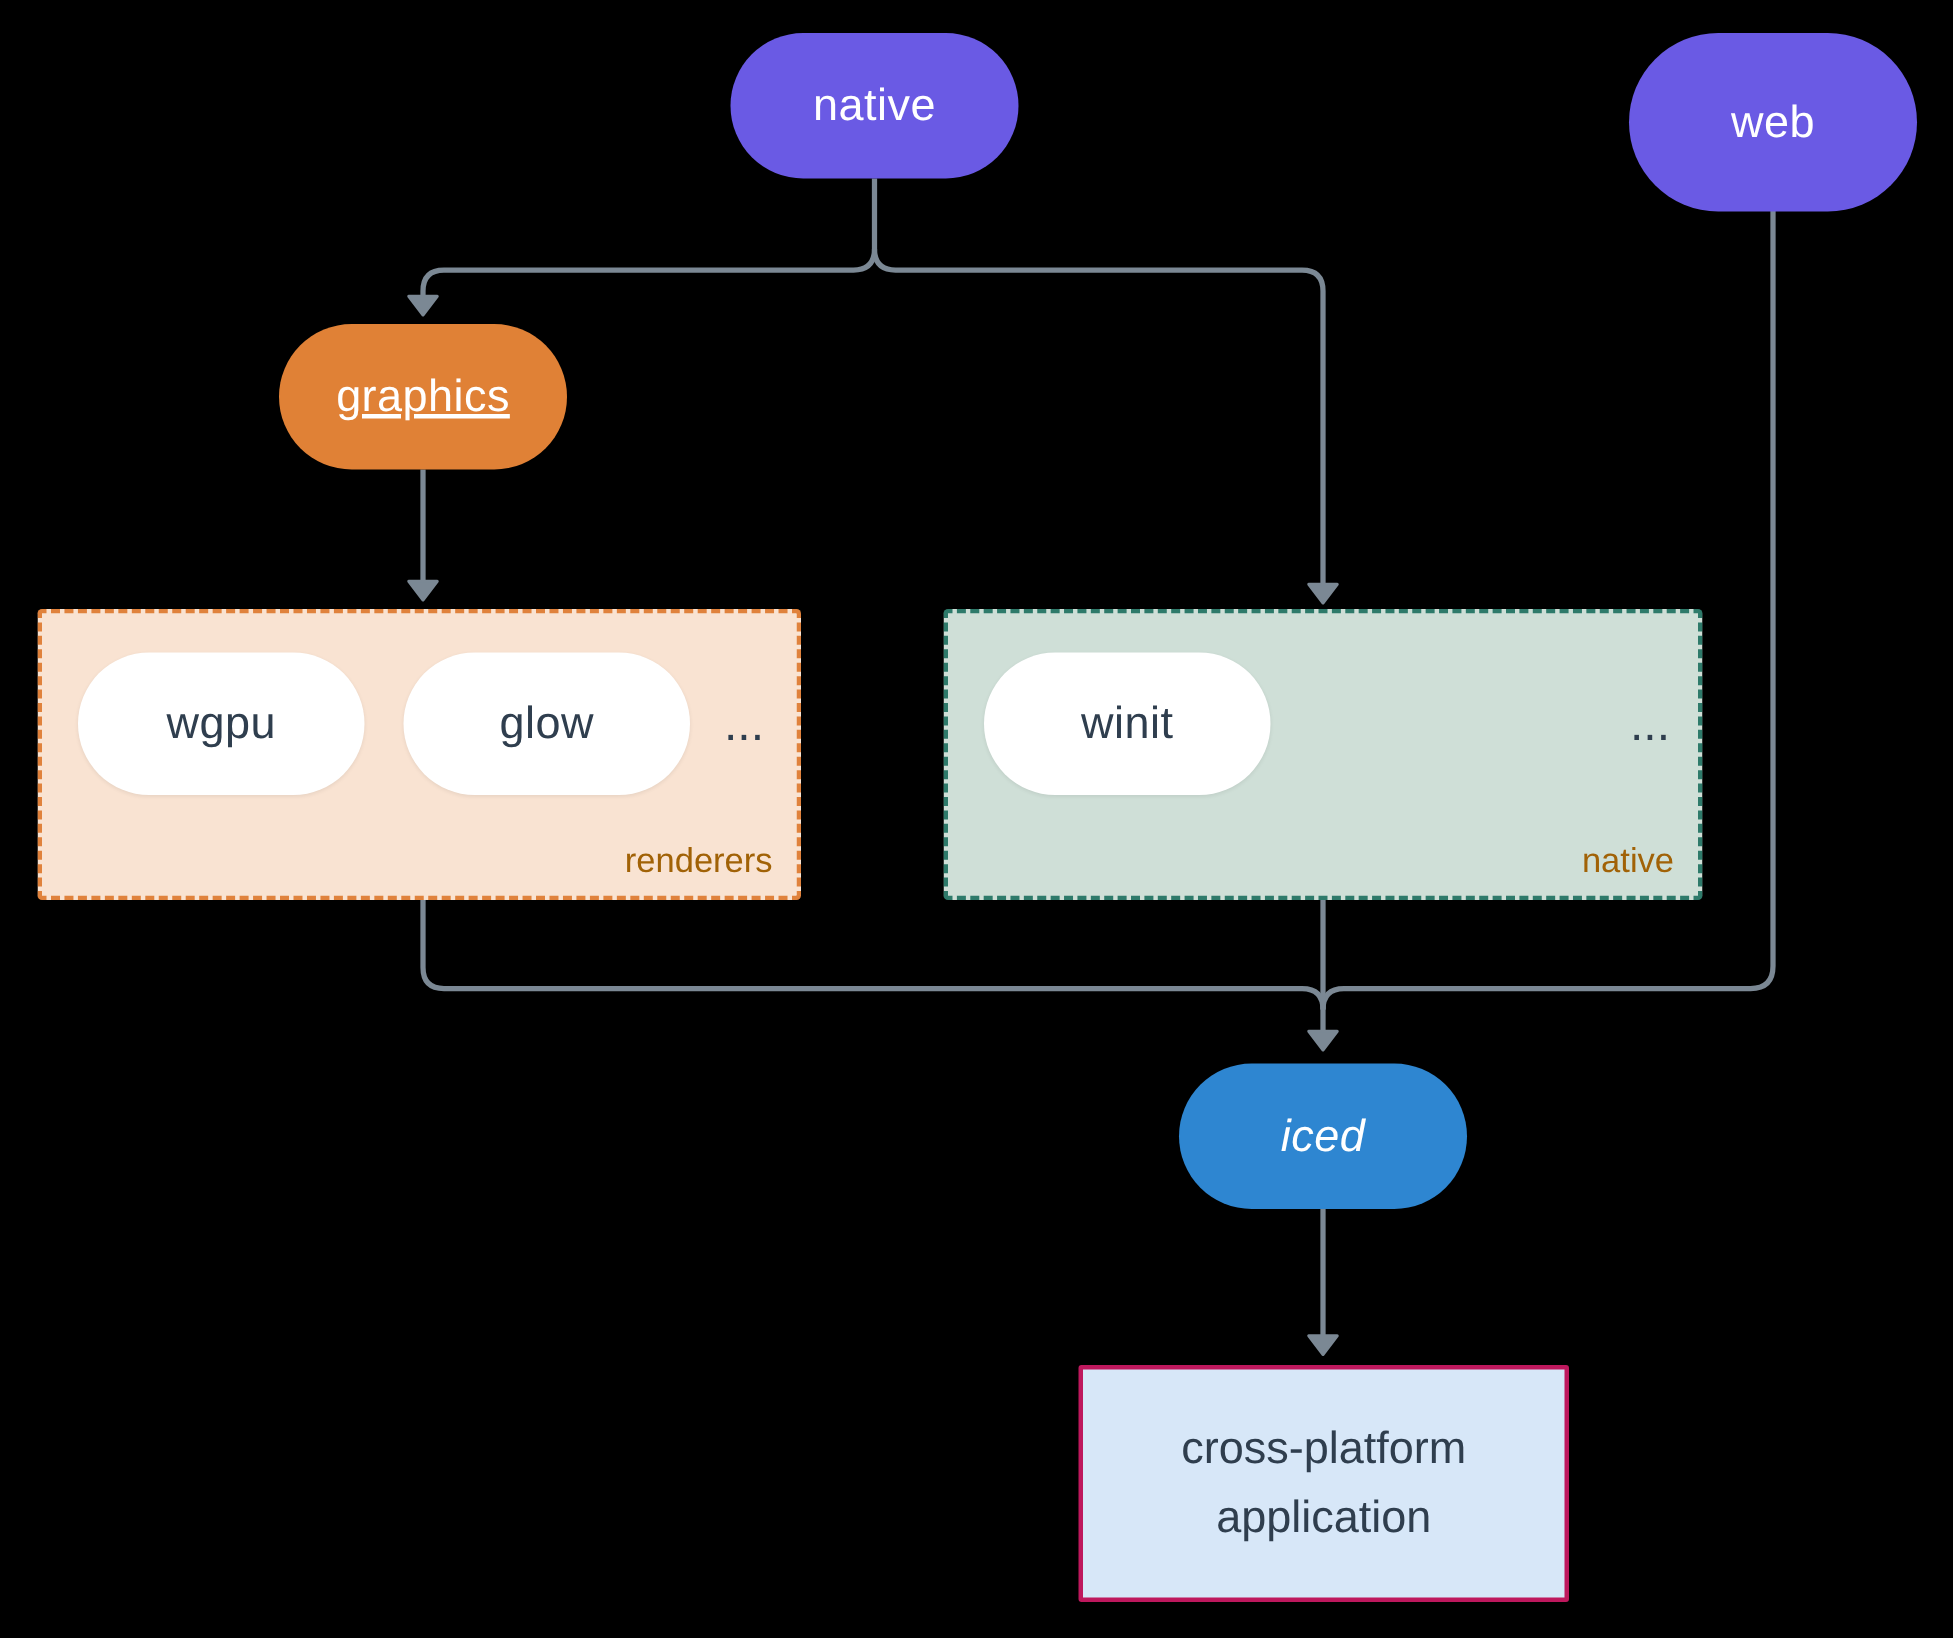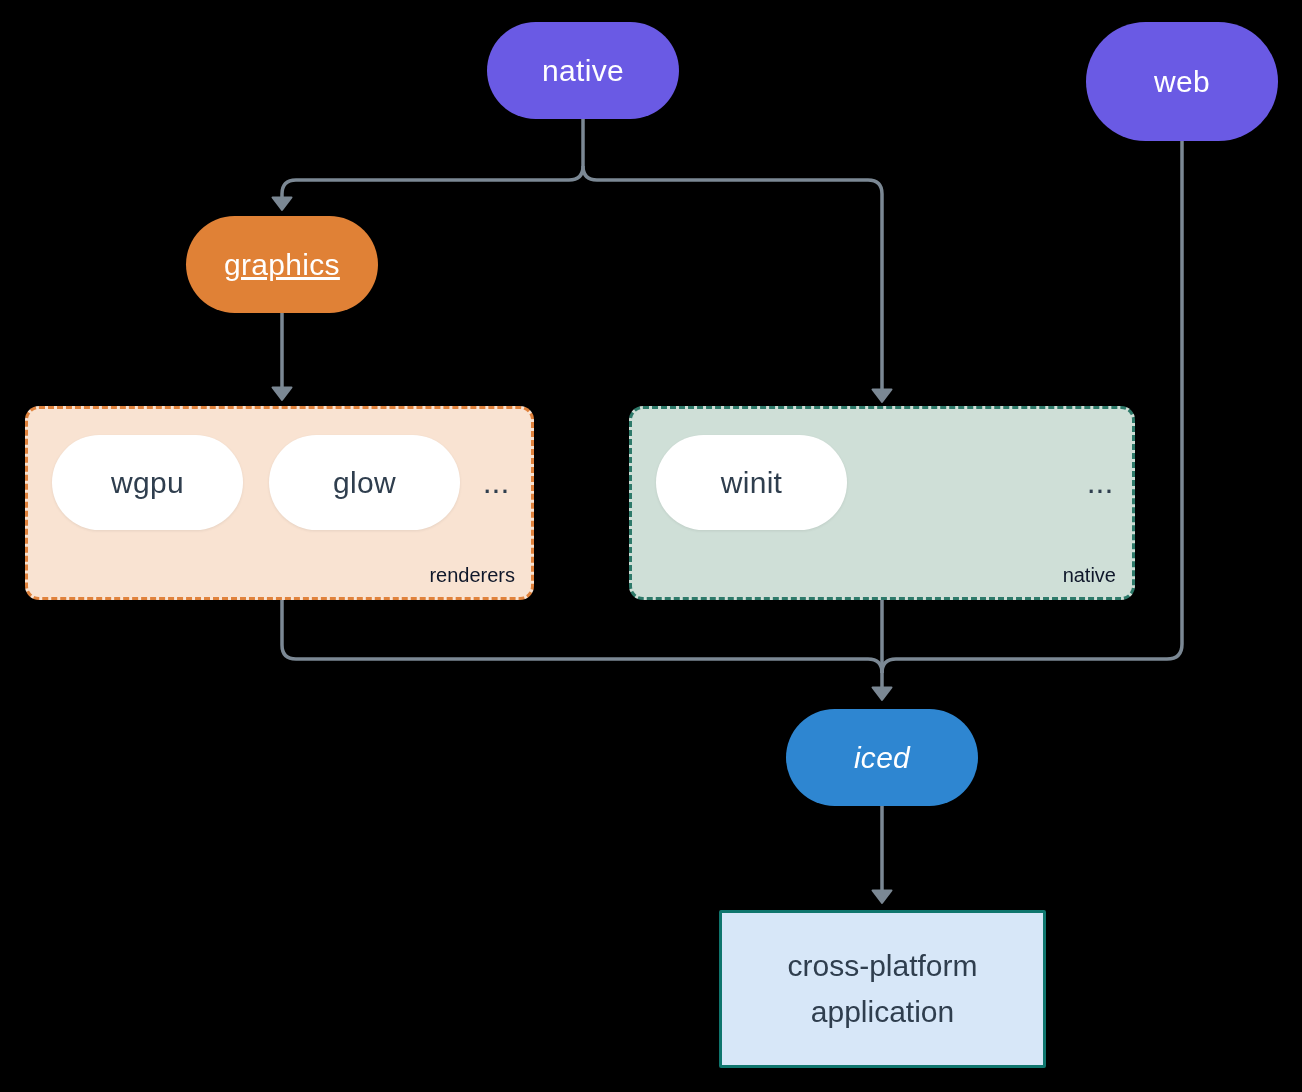--- a/index.html
+++ b/index.html
@@ -40,21 +40,21 @@
     font-size: 30px;
     letter-spacing: 0.3px;
   }
   .pill-purple { background: #6a5ae4; color: #ffffff; }
   .pill-orange { background: #e08136; color: #ffffff; text-decoration: underline; }
   .pill-blue   { background: #2e86d1; color: #ffffff; font-style: italic; }
   .pill-white  { background: #ffffff; color: #2f3e4e; box-shadow: 0 1px 3px rgba(0,0,0,0.08); }
 
   .group {
     position: absolute;
-    border-radius: 14px;
+    border-radius: 3px;
     padding-left: 20px;
   }
   .group-renderers {
     background: #f9e3d2;
     border: 3px dashed #e0823c;
   }
   .group-shells {
     background: #cfdfd7;
     border: 3px dashed #2e7a6a;
   }
@@ -70,32 +70,32 @@
     display: flex;
     align-items: center;
     justify-content: center;
     font-size: 32px;
     color: #2f3e4e;
   }
   .group-label {
     position: absolute;
     right: 16px;
     bottom: 10px;
-    font-size: 20px;
-    color: #0f172a;
+    font-size: 23px;
+    color: #a16207;
   }
   .app-box {
     position: absolute;
     left: 719px;
     top: 910px;
     width: 327px;
     height: 158px;
     box-sizing: border-box;
     background: #d7e7f8;
-    border: 3px solid #0f766e;
+    border: 3px solid #be185d;
     border-radius: 2px;
     display: flex;
     align-items: center;
     justify-content: center;
     text-align: center;
     font-size: 30px;
     line-height: 46px;
     color: #2f3e4e;
     padding: 0 28px;
   }

